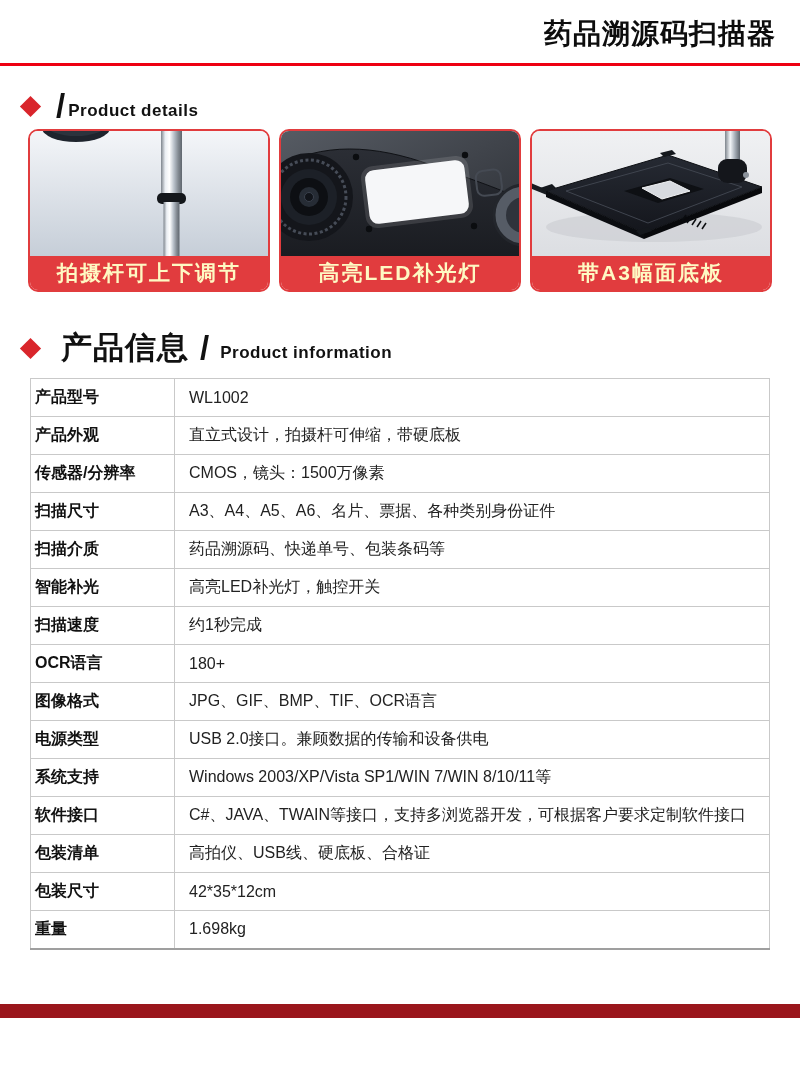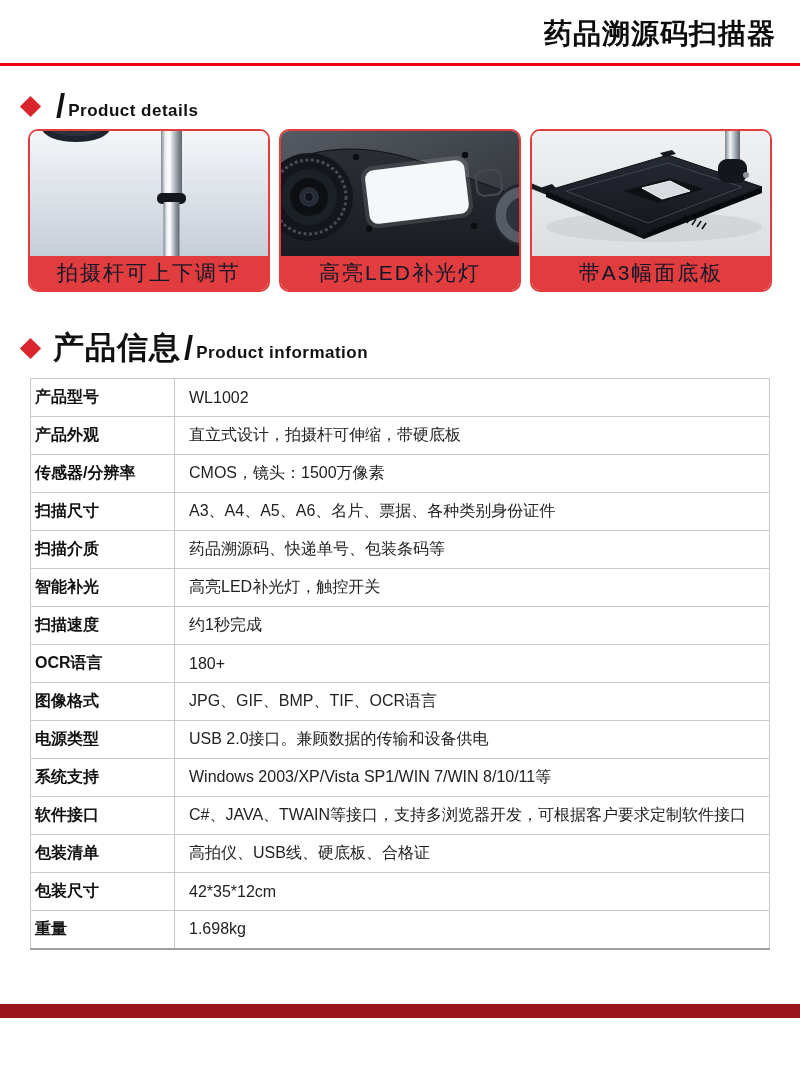--- a/index.html
+++ b/index.html
@@ -7,33 +7,33 @@
   body { font-family:"Liberation Sans","DejaVu Sans",sans-serif; }
   .page { position:relative; width:800px; height:1018px; background:#ffffff; overflow:hidden; margin:0 auto; }
 
   
   .header { padding:14px 24px 0 24px; }
   .header-title { text-align:right; font-size:28px; font-weight:800; color:#0d0d0d; line-height:40px; letter-spacing:1px; }
   .title-rule { height:3px; background:#ee0011; margin-top:9px; margin-left:-24px; margin-right:-24px; }
 
   
   .sec-head { display:flex; align-items:center; margin:22px 0 0 18px; height:36px; }
-  .sec-head.second { margin-top:38px; }
+  .sec-head.second { margin-top:38px;gap:8px; }
   .diamond { width:15px; height:15px; background:#d9252b; transform:rotate(45deg); margin:0 15px 0 5px; flex:0 0 auto; }
   .sec-zh { font-size:31px; font-weight:900; color:#111; letter-spacing:1px; }
   .sec-slash { font-size:33px; font-weight:900; color:#111; margin:0 3px; }
   .sec-en { font-size:17px; font-weight:700; color:#111; align-self:flex-end; margin-bottom:3px; letter-spacing:.5px; }
 
   
   .cards { display:flex; gap:9px; margin:5px 28px 0 28px; }
   .card { flex:1; height:163px; border:2px solid #e13c3e; border-radius:10px; overflow:hidden;
           display:flex; flex-direction:column; background:#fff; }
   .card-img { flex:1; position:relative; overflow:hidden; }
   .card-img svg { display:block; width:100%; height:100%; }
-  .card-label { height:34px; background:#e13c3e; color:#0f172a; font-weight:400; font-size:21px;
+  .card-label { height:34px; background:#e13c3e; color:#fef9c3; font-weight:700; font-size:21px;
                 display:flex; align-items:center; justify-content:center; letter-spacing:2px; flex:0 0 auto; }
 
   
   .spec-table { width:740px; margin:12px auto 0 auto; border-collapse:collapse;
                 border:1px solid #9f9f9f; border-bottom-width:2px; }
   .spec-table td { border:1px solid #c9c9c9; height:38px; font-size:16px; vertical-align:middle; }
   .spec-table td.k { width:144px; text-align:left; font-weight:700; color:#111; padding:0 4px; }
   .spec-table td.v { padding-left:14px; color:#222; }
 
   

